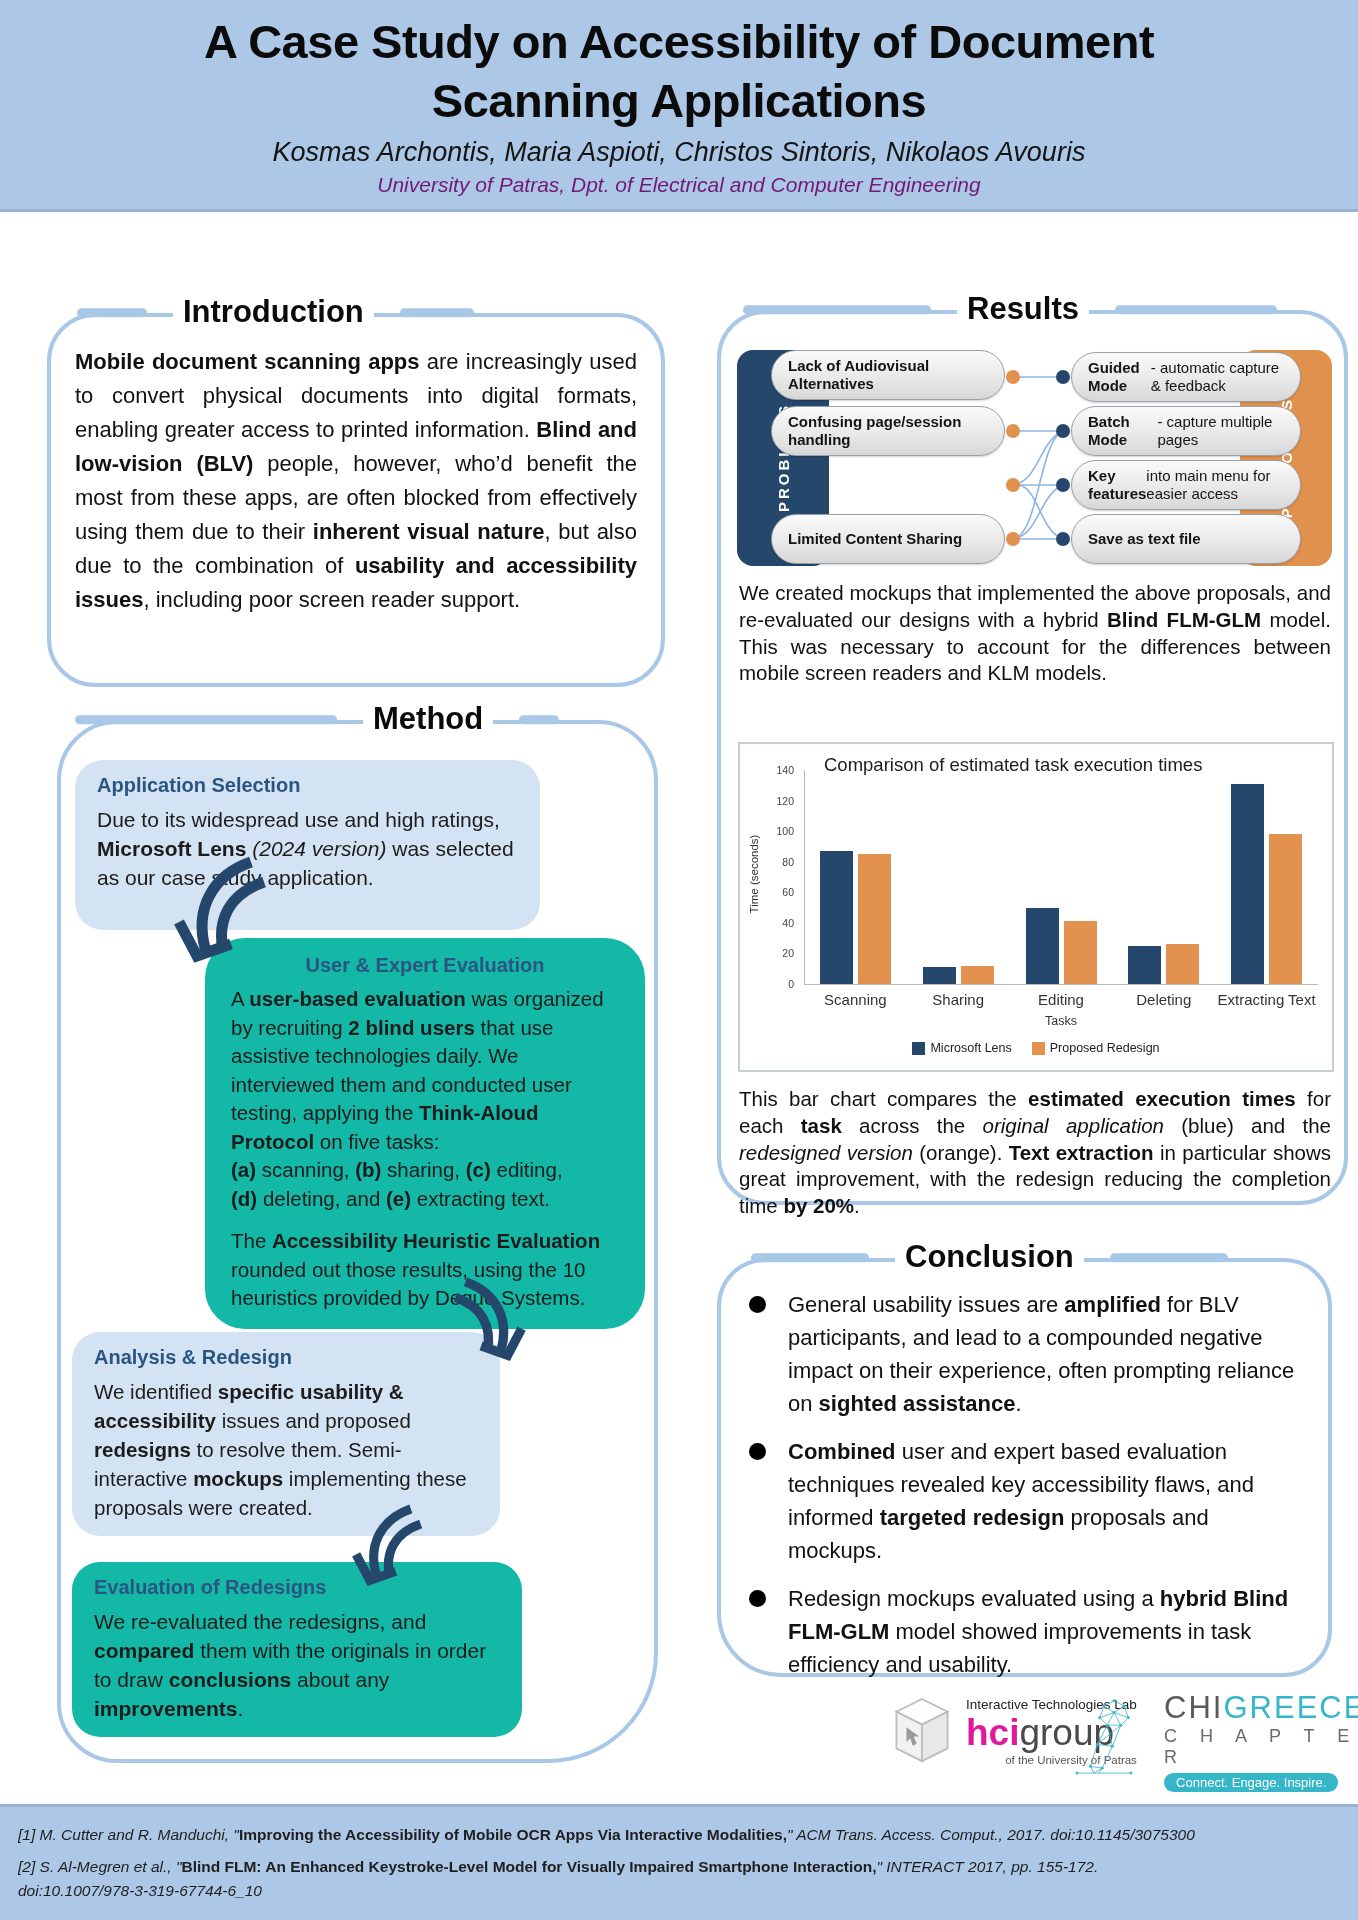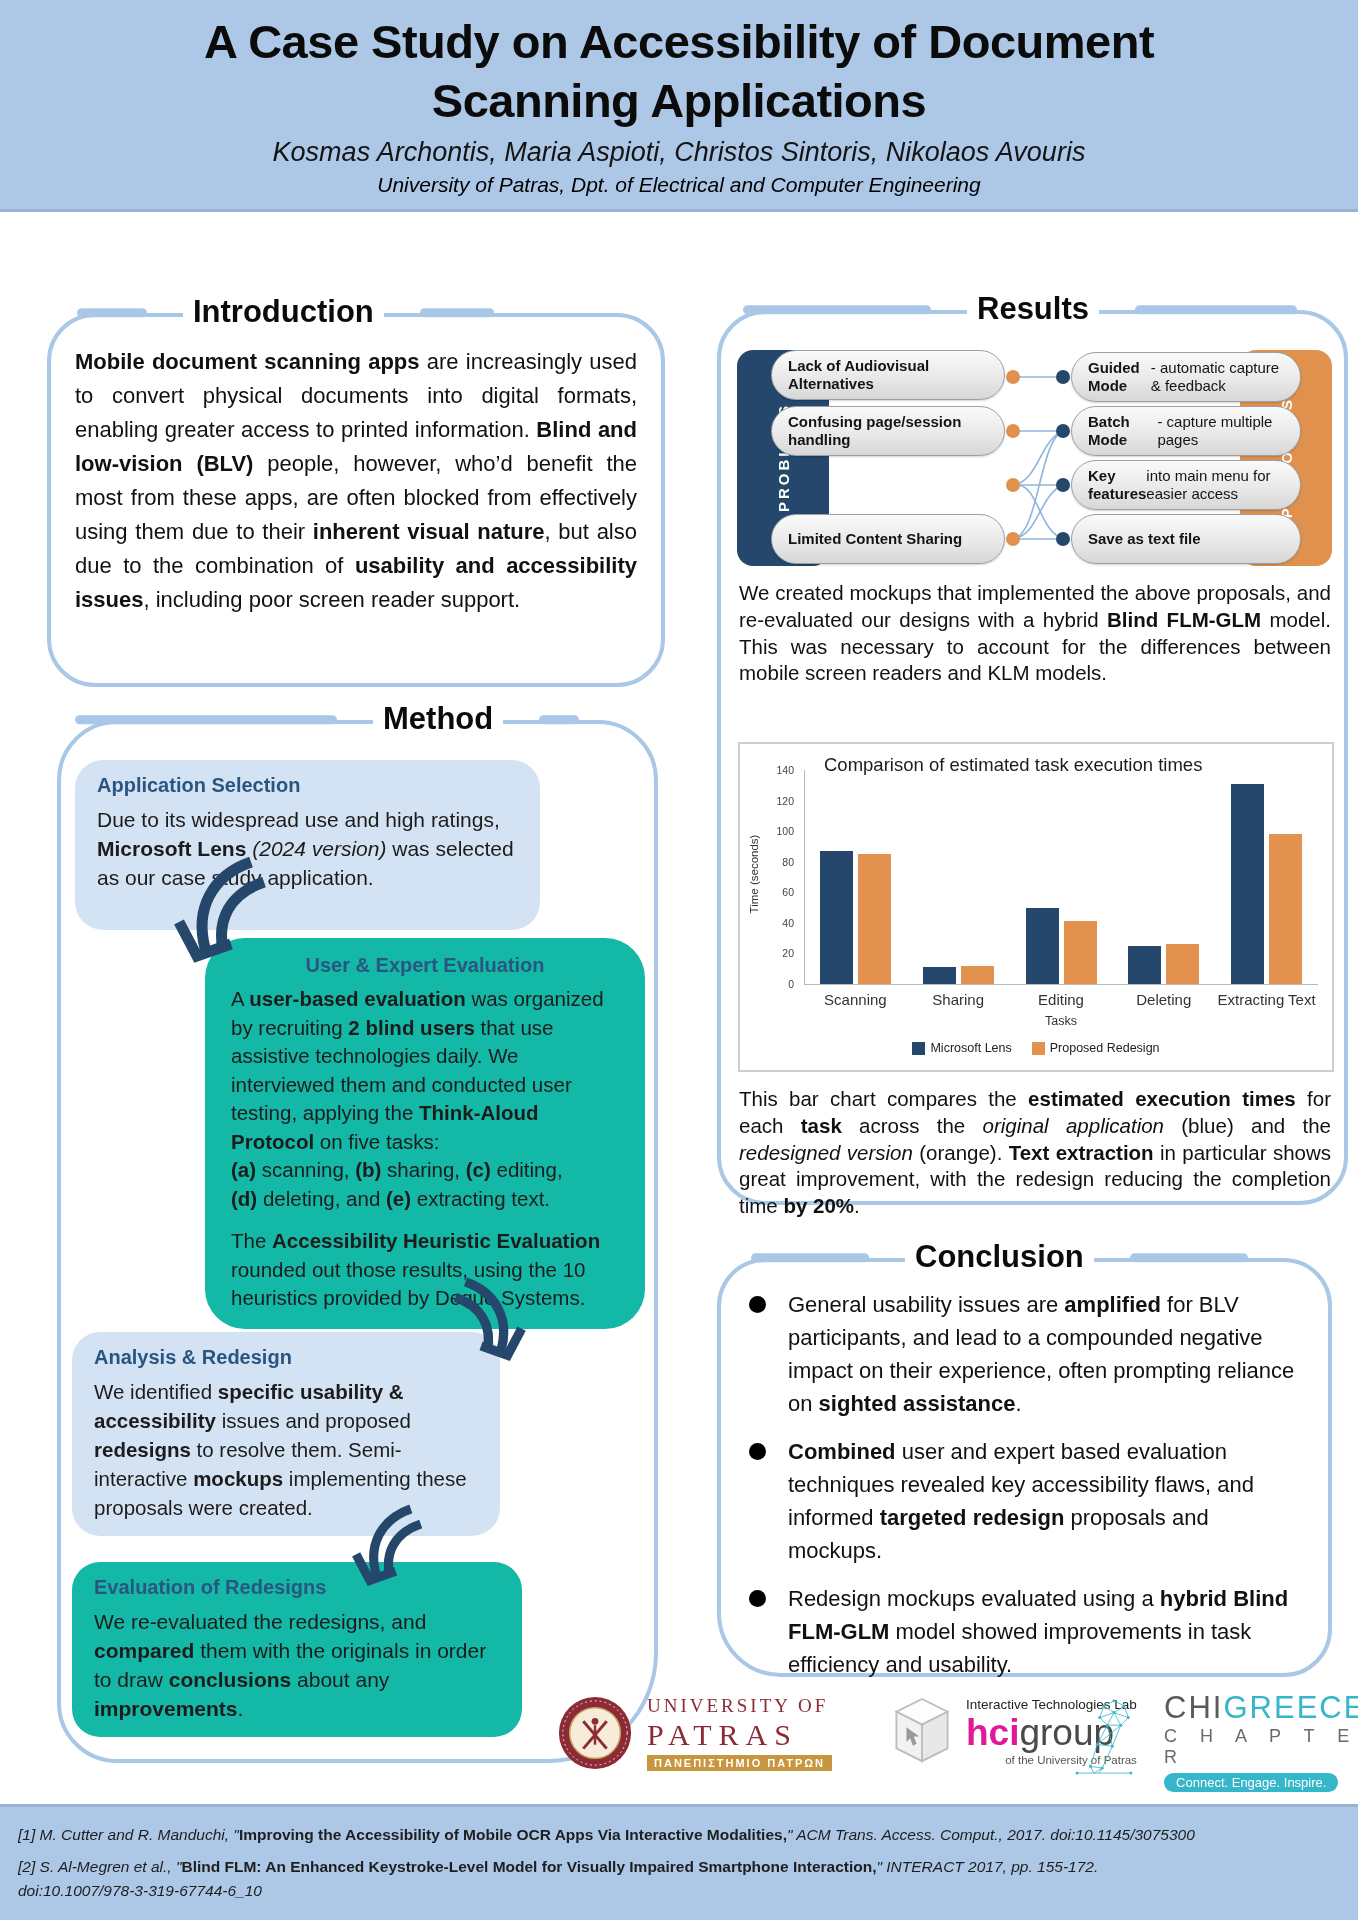--- a/index.html
+++ b/index.html
@@ -4,27 +4,27 @@
 <style>
   html,body{margin:0;padding:0;background:#e8e8e8;}
   #poster{position:relative;width:1358px;height:1920px;background:#ffffff;
     font-family:"Liberation Sans",sans-serif;overflow:hidden;margin:0 auto;color:#111;}
 
   
   .band{position:absolute;left:0;right:0;background:#adc8e6;}
   #header{top:0;height:212px;border-bottom:3px solid #97b2d3;display:flex;flex-direction:column;align-items:center;justify-content:flex-start;padding-top:12px;box-sizing:border-box;}
   .poster-title{font-size:47px;font-weight:700;line-height:1.26;text-align:center;color:#0b0b0b;letter-spacing:-0.5px;}
   .poster-authors{font-size:27px;font-style:italic;margin-top:7px;color:#141414;}
-  .poster-affil{font-size:21px;font-style:italic;margin-top:5px;color:#000000;}
+  .poster-affil{font-size:21px;font-style:italic;margin-top:5px;color:#701a75;}
   #footer{top:1804px;height:116px;border-top:3px solid #97b2d3;padding:16px 18px;box-sizing:border-box;}
   .ref{font-size:15.5px;line-height:1.5;color:#1e1e1e;white-space:pre-wrap;margin-bottom:9px;}
 
   
   .secbox{position:absolute;border:4px solid #a9c7e6;background:#fff;box-sizing:border-box;}
-  .sec-head{position:absolute;top:-4px;transform:translateY(-52%);display:flex;align-items:center;gap:36px;}
+  .sec-head{position:absolute;top:-4px;transform:translateY(-52%);display:flex;align-items:center;gap:26px;}
   .sec-bar{height:9px;border-radius:5px;background:#a9c7e6;}
   .sec-title{font-size:31px;font-weight:700;background:#fff;padding:0 10px;white-space:nowrap;color:#0b0b0b;}
 
   .rich{white-space:pre-wrap;}
   .justify{text-align:justify;}
 
   
   #intro-text{position:absolute;left:24px;right:24px;top:28px;font-size:22px;line-height:34px;}
 
   
@@ -271,36 +271,20 @@
           <div class="dot"></div>
           <div class="rich"><span style="font-weight: 700;">Combined</span><span> user and expert based evaluation techniques revealed key accessibility flaws, and informed </span><span style="font-weight: 700;">targeted redesign</span><span> proposals and mockups.</span></div>
         </div>
       <div class="bullet">
           <div class="dot"></div>
           <div class="rich"><span>Redesign mockups evaluated using a </span><span style="font-weight: 700;">hybrid Blind FLM-GLM</span><span> model showed improvements in task efficiency and usability.</span></div>
         </div>
     </div>
   </div>
 
-  <div id="uop-logo">
-    <svg width="78" height="78" viewBox="0 0 80 80">
-      <circle cx="40" cy="40" r="37" fill="#8c2a35"></circle>
-      <circle cx="40" cy="40" r="33" fill="none" stroke="#f2e3c8" stroke-width="1" stroke-dasharray="2,3"></circle>
-      <circle cx="40" cy="40" r="26" fill="#f6ecd9" stroke="#c9a662" stroke-width="1.5"></circle>
-      <line x1="28" y1="28" x2="52" y2="56" stroke="#8c2a35" stroke-width="3"></line>
-      <line x1="52" y1="28" x2="28" y2="56" stroke="#8c2a35" stroke-width="3"></line>
-      <circle cx="40" cy="28" r="3.5" fill="#8c2a35"></circle>
-      <line x1="40" y1="32" x2="40" y2="52" stroke="#8c2a35" stroke-width="2.5"></line>
-    </svg>
-    <div>
-      <div class="uop-t1">UNIVERSITY OF</div>
-      <div class="uop-t2">PATRAS</div>
-      <div class="uop-t3">ΠΑΝΕΠΙΣΤΗΜΙΟ ΠΑΤΡΩΝ</div>
-    </div>
-  </div>
 
   <div id="hci-logo">
     <svg width="64" height="74" viewBox="0 0 70 80">
       <polygon points="35,5 63,19 35,33 7,19" fill="#fdfdfd" stroke="#bdbdbd" stroke-width="2"></polygon>
       <polygon points="7,19 35,33 35,73 7,59" fill="#f2f2f2" stroke="#bdbdbd" stroke-width="2"></polygon>
       <polygon points="35,33 63,19 63,59 35,73" fill="#e8e8e8" stroke="#bdbdbd" stroke-width="2"></polygon>
       <path d="M18,36 l0,16 l4,-4 l3,8 l4,-2 l-3,-8 l6,0 z" fill="#9a9a9a"></path>
     </svg>
     <div>
       <div class="hci-lab">Interactive Technologies Lab</div>

